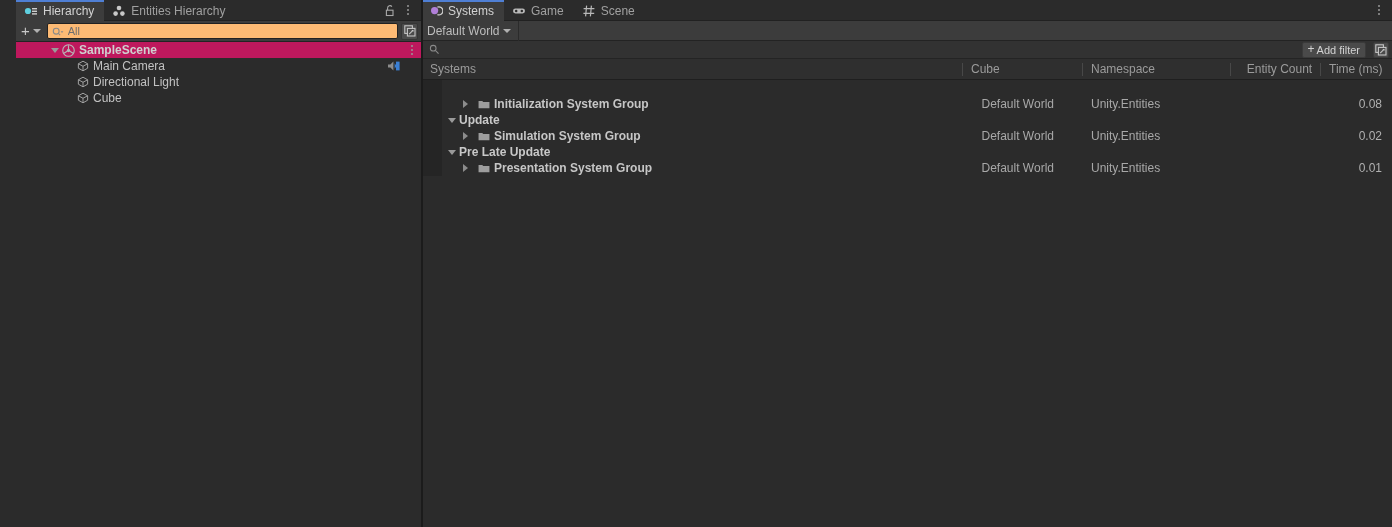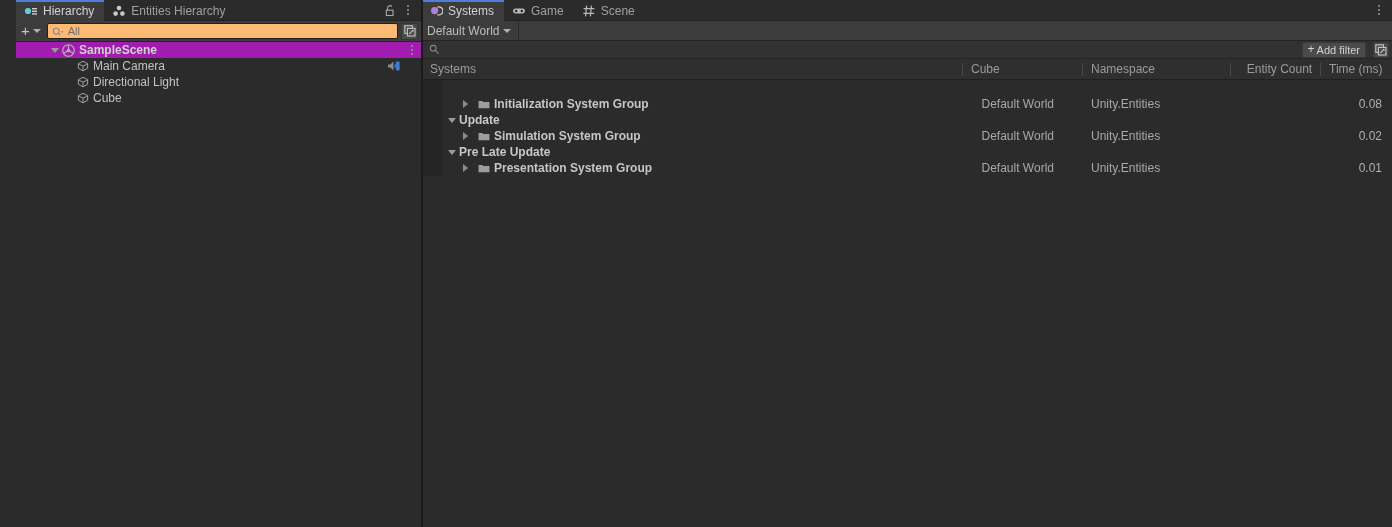--- a/index.html
+++ b/index.html
@@ -111,21 +111,21 @@
     flex: 0 0 auto;
   }
 
   
   .hier-body { flex: 1 1 auto; background: #2b2b2b; position: relative; overflow: hidden; }
   .hier-row {
     height: 16px; display: flex; align-items: center;
     position: relative; font-size: 12px;
     padding-right: 4px;
   }
-  .hier-row.scene-row { background: #a21caf; }
+  .hier-row.scene-row { background: #be185d; }
   .hier-row .indent { flex: 0 0 auto; }
   .twisty-down {
     width: 0; height: 0;
     border-left: 4.5px solid transparent;
     border-right: 4.5px solid transparent;
     border-top: 5px solid #9a9a9a;
     margin-right: 3px;
     flex: 0 0 auto;
   }
   .hier-label { color: #c2c2c2; white-space: nowrap; }

